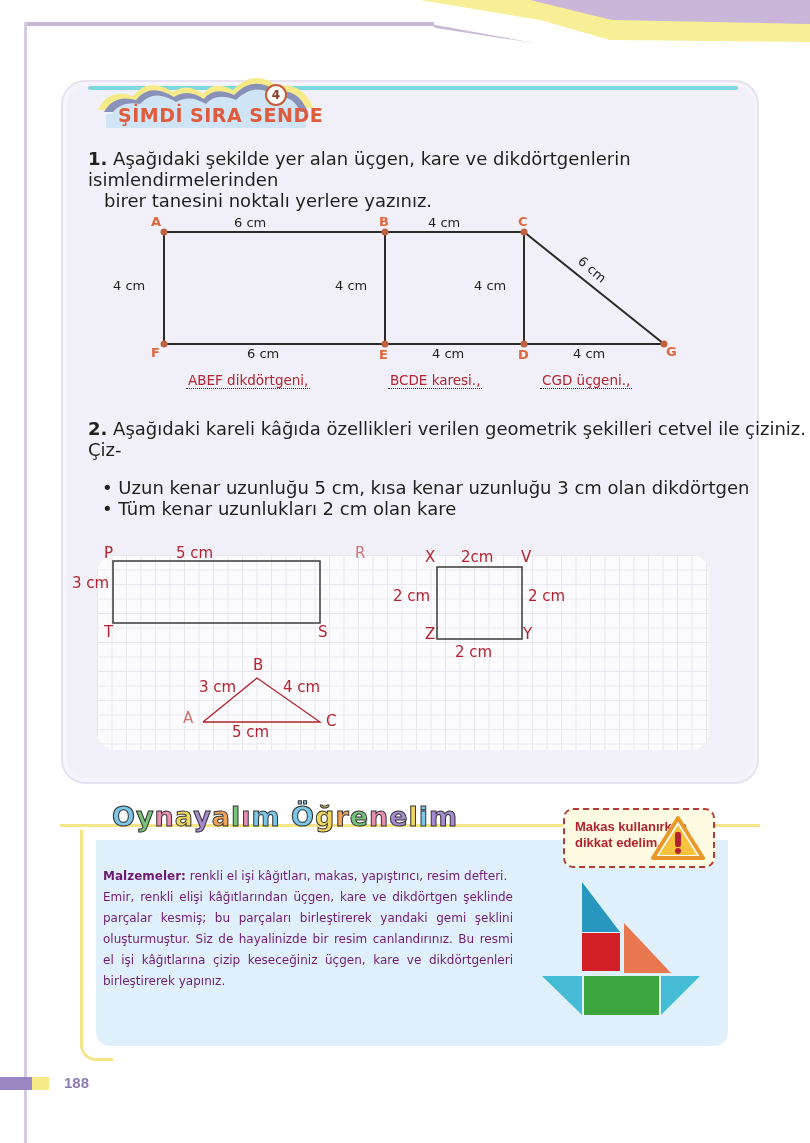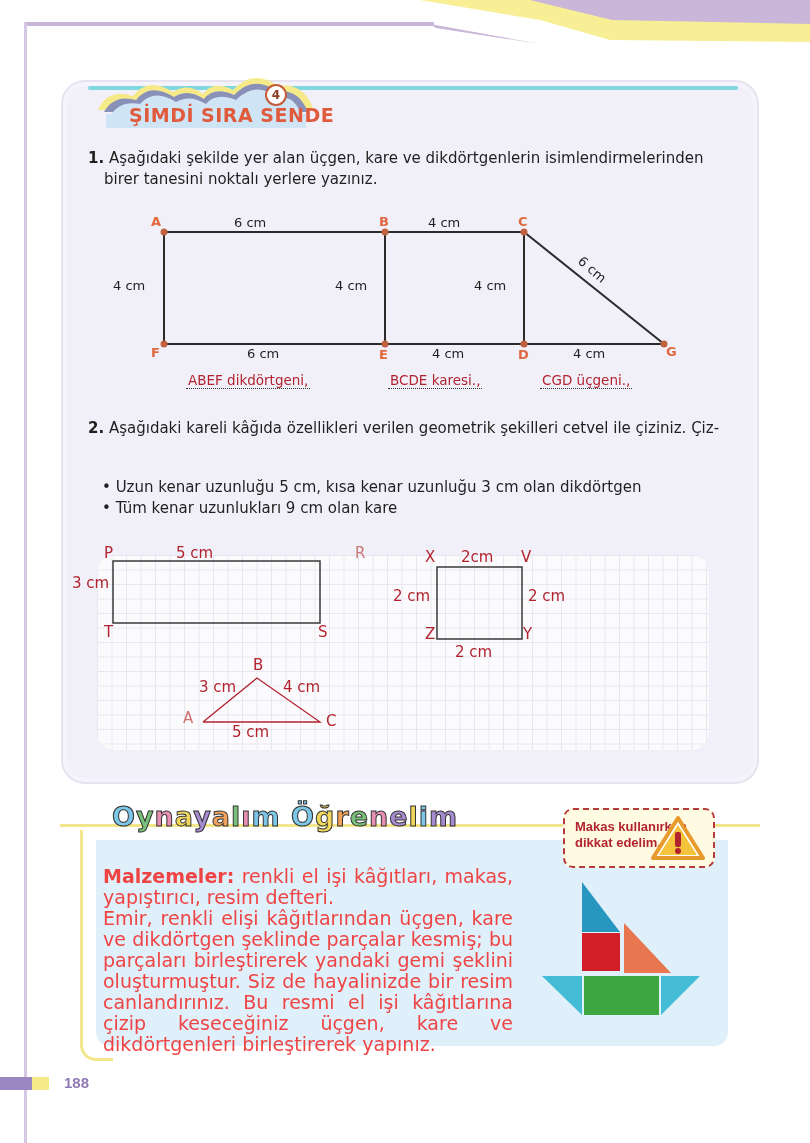--- a/index.html
+++ b/index.html
@@ -5,40 +5,40 @@
   html, body { margin:0; padding:0; }
   body { width:810px; height:1143px; position:relative; overflow:hidden; background:#ffffff; font-family:"DejaVu Sans", sans-serif; color:#222; }
   .abs { position:absolute; }
   
   .top-band { position:absolute; left:0; top:0; width:810px; height:70px; }
   .page-frame-top { position:absolute; left:24px; top:22px; width:410px; height:4px; background:#c9b6d8; }
   .page-frame-left { position:absolute; left:24px; top:22px; width:3px; height:1121px; background:#d6c9e3; }
   
   .card { position:absolute; left:63px; top:82px; width:686px; height:692px; background:#f1f0f8; border:4px solid #f5f3fb; border-radius:22px; box-shadow:0 0 0 2px #e6e2f0; }
   .card-inner-line { position:absolute; left:88px; top:86px; width:650px; height:4px; background:#7fd7e0; border-radius:2px; }
-  .title-text { position:absolute; left:129px; top:104px; font-family:"DejaVu Sans", sans-serif; font-weight:bold; font-size:19px; color:#e05a3c; letter-spacing:0.5px; }
+  .title-text { position:absolute; left:118px; top:104px; font-family:"DejaVu Sans", sans-serif; font-weight:bold; font-size:19px; color:#e05a3c; letter-spacing:0.5px; }
   .title-num { position:absolute; left:265px; top:84px; width:18px; height:18px; border:2px solid #c45b3a; border-radius:50%; background:#fff; color:#8a3a22; font-size:12px; font-weight:bold; text-align:center; line-height:18px; }
-  .q-text { position:absolute; font-family:"DejaVu Sans", sans-serif; font-size:15px; color:#1f1f1f; line-height:21px; }
+  .q-text { position:absolute; font-family:"DejaVu Sans", sans-serif; font-size:18px; color:#1f1f1f; line-height:21px; }
   .q-text b { font-weight:bold; }
   .geo-label { position:absolute; font-size:13px; color:#1f1f1f; font-family:"DejaVu Sans", sans-serif; }
   .pt-label { position:absolute; font-size:13px; font-weight:bold; color:#e0683f; font-family:"DejaVu Sans", sans-serif; }
   .answer { position:absolute; font-size:13.5px; color:#b3232f; font-family:"DejaVu Sans", sans-serif; border-bottom:1.5px dotted #333; padding:0 2px; white-space:nowrap; }
   .grid-area { position:absolute; left:97px; top:555px; width:612px; height:195px; border-radius:18px;
     background-color:#fbfbfd;
     background-image: linear-gradient(#e7e7ef 1px, transparent 1px), linear-gradient(90deg, #e7e7ef 1px, transparent 1px);
     background-size:14.5px 14.5px; }
   .hand { position:absolute; font-family:"DejaVu Sans", sans-serif; font-size:15px; color:#b3232f; }
   
   .play-title { position:absolute; left:112px; top:801px; font-family:"DejaVu Sans", sans-serif; font-weight:bold; font-size:27px; letter-spacing:1px; -webkit-text-stroke:1px #333; }
   .play-line { position:absolute; left:60px; top:824px; width:700px; height:3px; background:#f3e68a; }
   .play-box { position:absolute; left:96px; top:840px; width:632px; height:206px; background:#dff0fb; border-radius:0 0 14px 14px; }
   .yellow-bracket { position:absolute; left:80px; top:830px; width:30px; height:228px; border-left:3px solid #f3e68a; border-bottom:3px solid #f3e68a; border-radius:0 0 0 16px; }
   .warn-box { position:absolute; left:563px; top:808px; width:148px; height:56px; border:2px dashed #b53a3a; border-radius:10px; background:#fffbe2; }
   .warn-text { position:absolute; left:10px; top:9px; font-size:13px; font-weight:bold; color:#b3232f; line-height:16px; font-family:"Liberation Sans", sans-serif; }
-  .play-text { position:absolute; left:103px; top:866px; width:410px; font-size:19px; line-height:21px; color:#ef4444; font-family:"DejaVu Sans", sans-serif; text-align:justify; }
+  .play-text { position:absolute; left:103px; top:866px; width:410px; font-size:12px; line-height:21px; color:#701a75; font-family:"DejaVu Sans", sans-serif; text-align:justify; }
   .play-text b { font-weight:bold; }
   .page-num { position:absolute; left:64px; top:1074px; font-size:15px; font-weight:bold; color:#8e7bb4; font-family:"Liberation Sans", sans-serif; }
   .pn-bar1 { position:absolute; left:0; top:1077px; width:32px; height:13px; background:#9b86c4; }
   .pn-bar2 { position:absolute; left:32px; top:1077px; width:17px; height:13px; background:#f6ea88; }
 </style>
 </head>
 <body>
 
 <svg class="top-band" viewBox="0 0 810 70" width="810" height="70">
   <polygon points="420,0 810,0 810,42 610,40 540,20" fill="#f8ee95"></polygon>
@@ -106,21 +106,21 @@
 <span class="answer" style="left:186px;top:372px;">ABEF dikdörtgeni,</span>
 <span class="answer" style="left:388px;top:372px;">BCDE karesi.,</span>
 <span class="answer" style="left:540px;top:372px;">CGD üçgeni.,</span>
 
 <div class="q-text" style="left:88px;top:418px;">
   <b>2.</b>
   <span>Aşağıdaki kareli kâğıda özellikleri verilen geometrik şekilleri cetvel ile çiziniz. Çiz-</span><br>
 </div>
 <div class="q-text" style="left:102px;top:477px;">
   <div>• <span>Uzun kenar uzunluğu 5 cm, kısa kenar uzunluğu 3 cm olan dikdörtgen</span></div>
-  <div>• <span>Tüm kenar uzunlukları 9 cm olan kare</span></div>
+  <div>• <span>Tüm kenar uzunlukları 2 cm olan kare</span></div>
 </div>
 
 <div class="grid-area"></div>
 
 <svg class="abs" style="left:0;top:0;" width="810" height="760">
   <rect x="113" y="561" width="207" height="62" fill="none" stroke="#3a3a3a" stroke-width="1.5"></rect>
   <rect x="437" y="567" width="85" height="72" fill="none" stroke="#3a3a3a" stroke-width="1.5"></rect>
   <polyline points="203,722 257,678 320,722 203,722" fill="none" stroke="#b3232f" stroke-width="1.3"></polyline>
 </svg>
 

